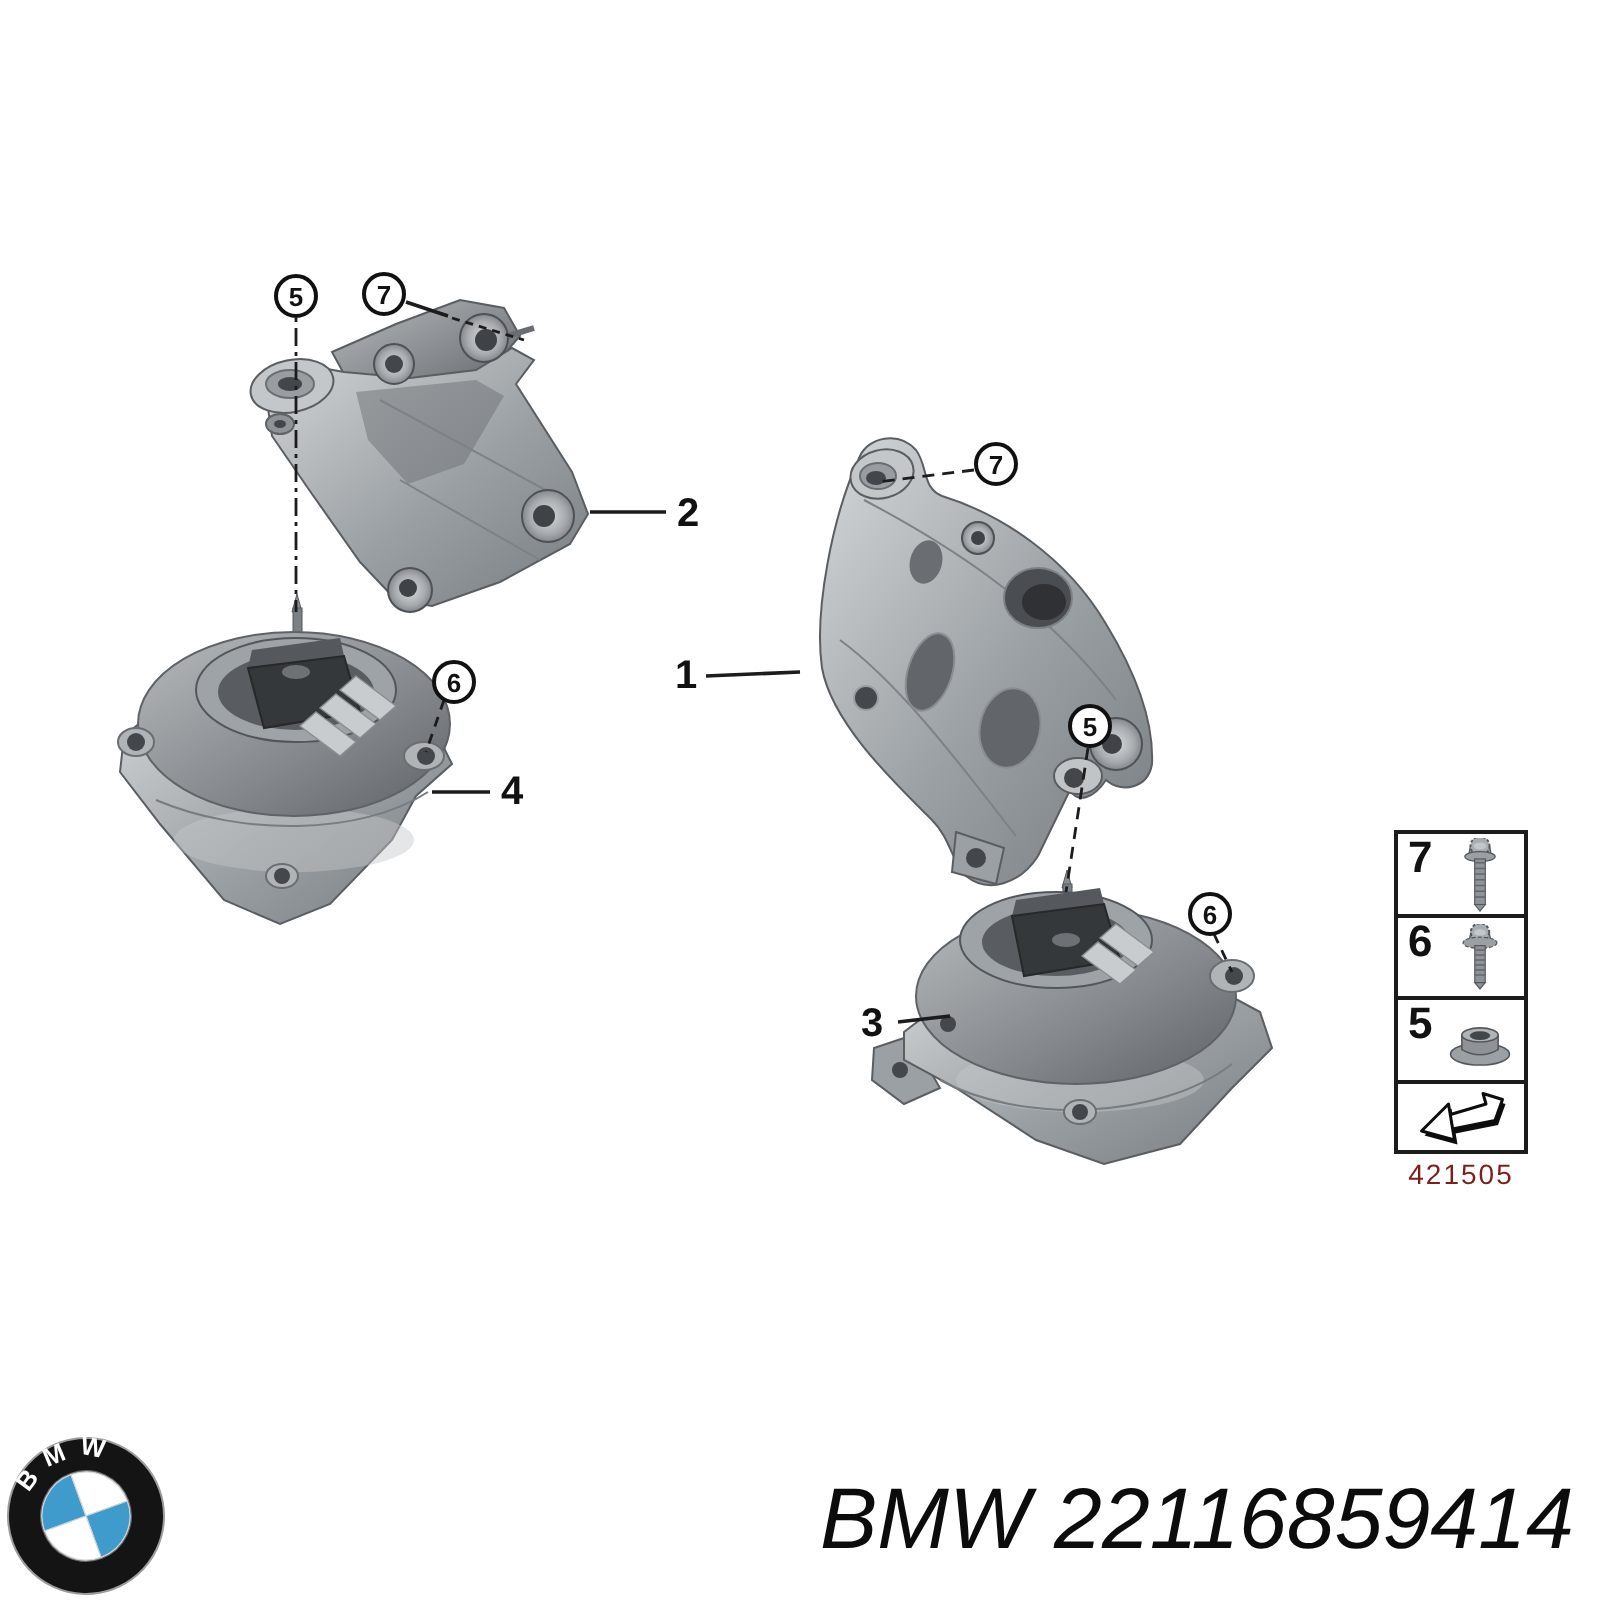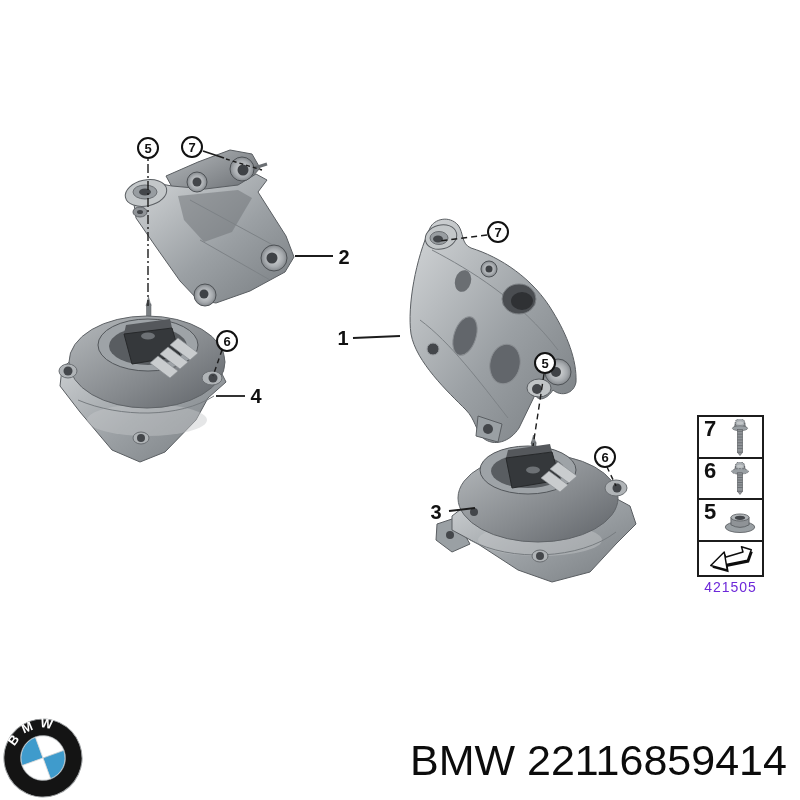--- a/index.html
+++ b/index.html
@@ -20,25 +20,25 @@
   .legend{
     position:absolute;left:697px;top:415px;width:67px;height:162px;
     box-sizing:border-box;border:2px solid #1c1c1c;background:#fff;
   }
   .legend-row{position:relative;box-sizing:border-box;border-bottom:2px solid #1c1c1c;}
   .legend-row:last-child{border-bottom:none;}
   .legend-num{position:absolute;left:5px;top:0px;font-size:22px;font-weight:bold;color:#111;line-height:1.1;}
   .legend-icon{position:absolute;}
   .legend-code{
     position:absolute;left:693px;top:579px;width:75px;text-align:center;
-    font-size:14px;color:#6d28d9;letter-spacing:1px;
+    font-size:14px;color:#7f1d1d;letter-spacing:1px;
   }
   .caption{
     position:absolute;left:410px;top:739px;font-size:43px;color:#0c0c0c;
-    line-height:1;white-space:nowrap;
+    line-height:1;white-space:nowrap;font-style:italic;
   }
   .logo{position:absolute;left:0px;top:716px;}
 </style>
 </head>
 <body>
 
 <div class="canvas">
 
   <svg class="illustration" width="800" height="800" viewBox="0 0 800 800">
     <defs>

